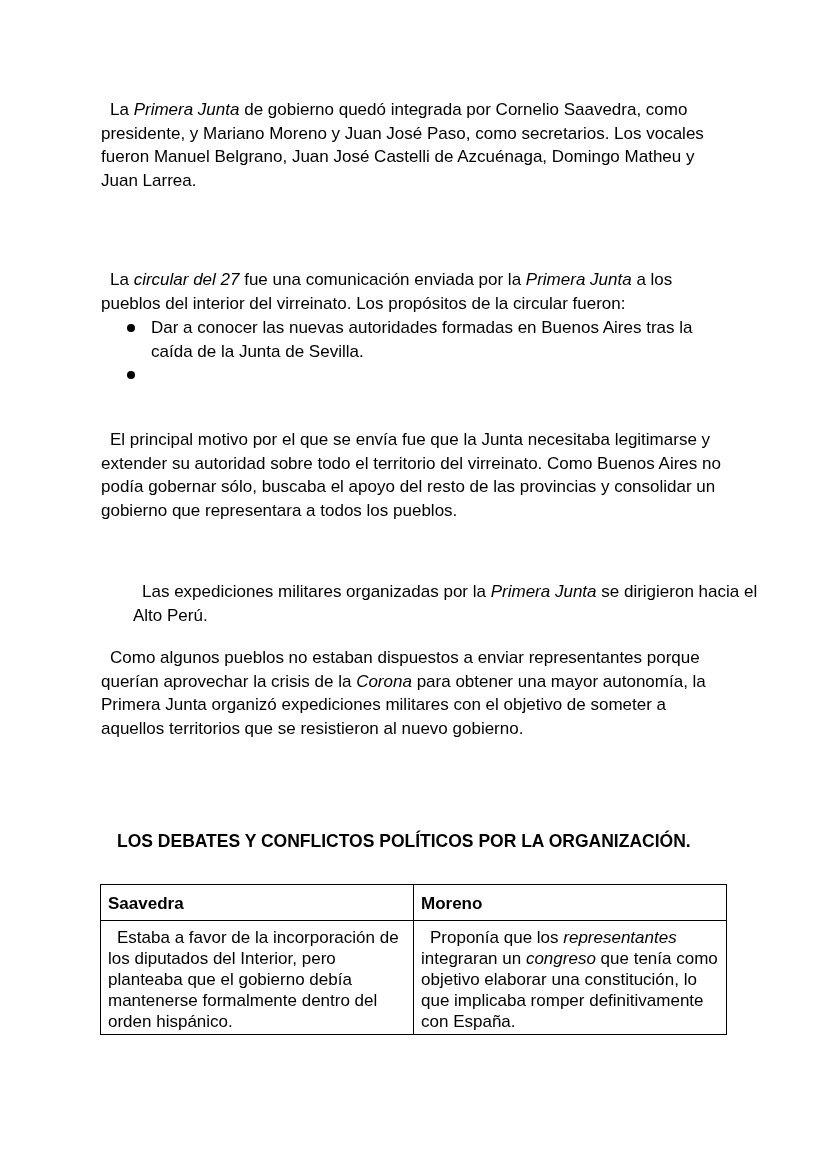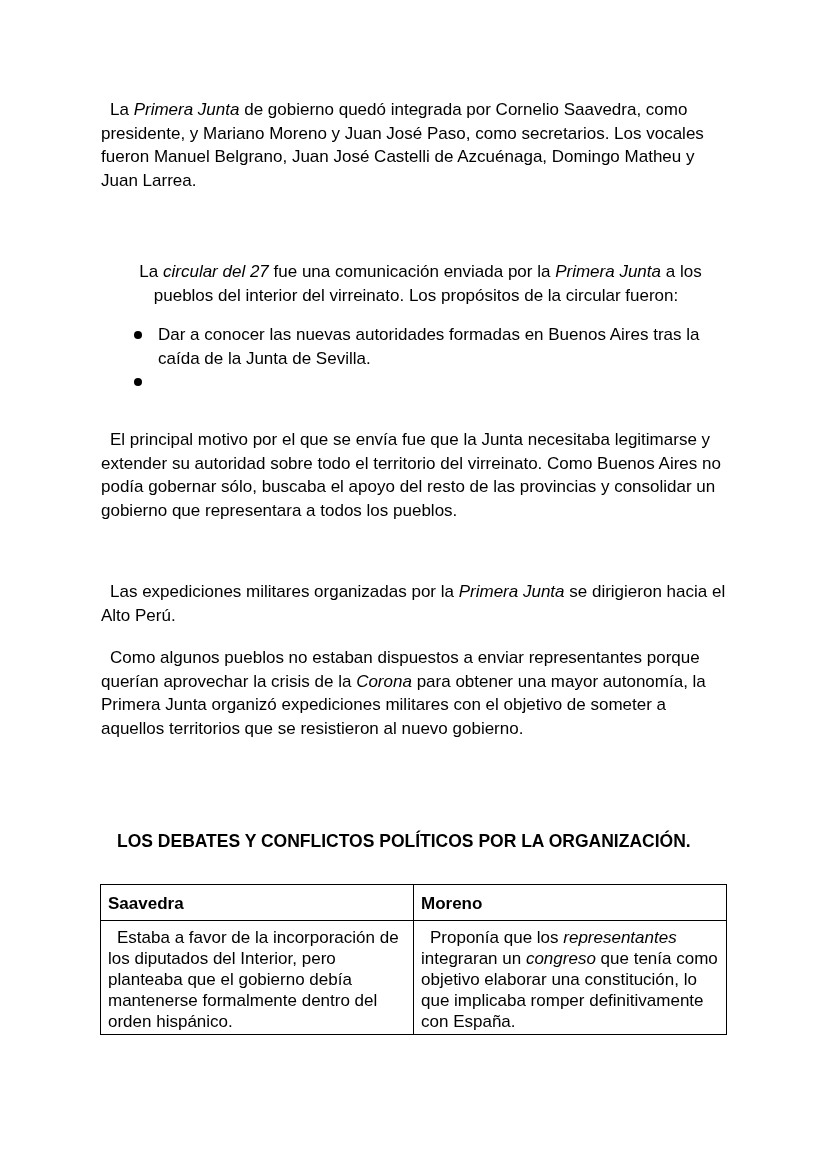--- a/index.html
+++ b/index.html
@@ -3,44 +3,44 @@
 <meta charset="utf-8">
 <style>
   html, body { margin: 0; padding: 0; background: #ffffff; }
   body {
     width: 828px; height: 1169px; position: relative; overflow: hidden;
     font-family: "Liberation Sans", sans-serif; color: #000; font-size: 17px;
   }
   .p { position: absolute; left: 101px; width: 630px; line-height: 23.5px; margin: 0; }
   .indent { text-indent: 9px; }
   em { font-style: italic; }
-  ul.bullets { position: absolute; left: 101px; top: 315px; width: 630px; margin: 8px; padding: 0; list-style: none; line-height: 23.5px; }
+  ul.bullets { position: absolute; left: 101px; top: 315px; width: 630px; margin: 1px; padding: 0; list-style: none; line-height: 23.5px; }
   ul.bullets li { position: relative; padding-left: 49px; margin: 0; }
   ul.bullets li .dot { position: absolute; left: 25px; top: 8px; width: 8px; height: 8px; border-radius: 50%; background: #000; }
   .heading { position: absolute; left: 101px; top: 815px; font-weight: bold; font-size: 17.5px; margin: 16px; letter-spacing: 0; }
   table.cmp { position: absolute; left: 100px; top: 884px; width: 627px; border-collapse: collapse; font-size: 17px; }
   table.cmp td { border: 1.5px solid #000; vertical-align: top; padding: 4px 7px; line-height: 21px; width: 50%; }
   table.cmp td.hd { font-weight: bold; padding-top: 8px; padding-bottom: 6px; margin-top: 45px; }
   table.cmp td.body { padding-top: 6px; padding-bottom: 2px; }
 </style>
 </head>
 <body>
 
 <p class="p indent" style="top:98px;"><span>La </span><em>Primera Junta</em><span> de gobierno quedó integrada por Cornelio Saavedra, como presidente, y Mariano Moreno y Juan José Paso, como secretarios. Los vocales fueron Manuel Belgrano, Juan José Castelli de Azcuénaga, Domingo Matheu y Juan Larrea.</span></p>
 
-<p class="p indent" style="top:260px;text-align:center;"><span>La </span><em>circular del 27</em><span> fue una comunicación enviada por la </span><em>Primera Junta</em><span> a los pueblos del interior del virreinato. Los propósitos de la circular fueron:</span></p>
+<p class="p indent" style="top:268px;"><span>La </span><em>circular del 27</em><span> fue una comunicación enviada por la </span><em>Primera Junta</em><span> a los pueblos del interior del virreinato. Los propósitos de la circular fueron:</span></p>
 
 <ul class="bullets">
   <li><span class="dot"></span><span>Dar a conocer las nuevas autoridades formadas en Buenos Aires tras la caída de la Junta de Sevilla.</span></li>
   <li><span class="dot"></span></li>
 </ul>
 
 <p class="p indent" style="top:428px;">El principal motivo por el que se envía fue que la Junta necesitaba legitimarse y extender su autoridad sobre todo el territorio del virreinato. Como Buenos Aires no podía gobernar sólo, buscaba el apoyo del resto de las provincias y consolidar un gobierno que representara a todos los pueblos.</p>
 
-<p class="p indent" style="top:580px;"><span>Las expediciones militares organizadas por la </span><em>Primera Junta</em><span> se dirigieron hacia el Alto Perú.</span></p>
+<p class="p indent" style="top:580px;margin-left:32px;"><span>Las expediciones militares organizadas por la </span><em>Primera Junta</em><span> se dirigieron hacia el Alto Perú.</span></p>
 
 <p class="p indent" style="top:646px;"><span>Como algunos pueblos no estaban dispuestos a enviar representantes porque querían aprovechar la crisis de la </span><em>Corona</em><span> para obtener una mayor autonomía, la Primera Junta organizó expediciones militares con el objetivo de someter a aquellos territorios que se resistieron al nuevo gobierno.</span></p>
 
 <h2 class="heading">LOS DEBATES Y CONFLICTOS POLÍTICOS POR LA ORGANIZACIÓN.</h2>
 
 <table class="cmp">
   <tbody>
       <tr>
     <td class="hd">Saavedra</td>
     <td class="hd">Moreno</td>

